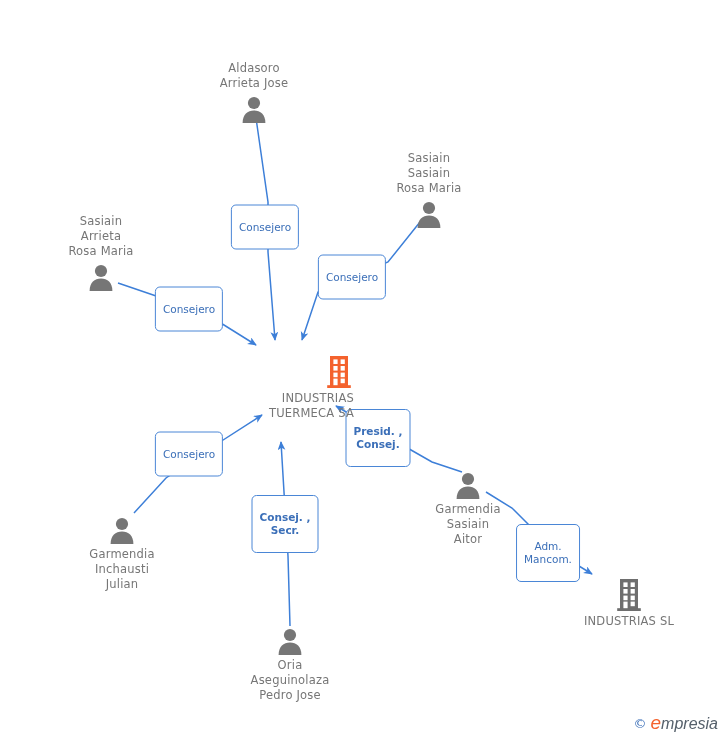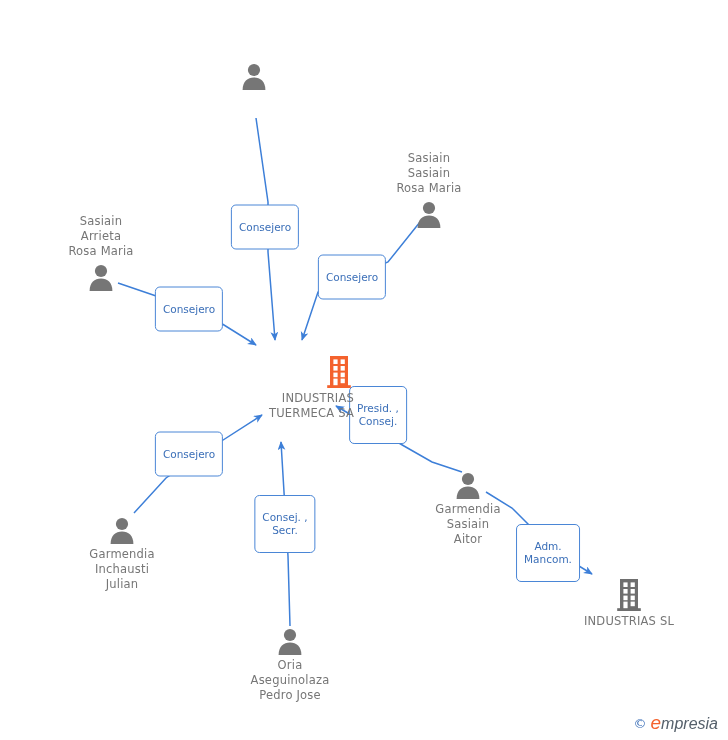--- a/index.html
+++ b/index.html
@@ -106,30 +106,32 @@
         <path d="M462 472 L432 462 L404 446 L336 406" fill="none" stroke="#3d7fd8" stroke-width="1.5" marker-end="url(#arrowhead)"></path>
         <path d="M486 492 L512 508 L556 552 L592 574" fill="none" stroke="#3d7fd8" stroke-width="1.5" marker-end="url(#arrowhead)"></path>
       </g>
   </svg>
 
   <div id="badge-layer">
       <div class="badge" style="left: 265px; top: 227px;">Consejero</div>
       <div class="badge" style="left: 352px; top: 277px;">Consejero</div>
       <div class="badge" style="left: 189px; top: 309px;">Consejero</div>
       <div class="badge" style="left: 189px; top: 454px;">Consejero</div>
-      <div class="badge" style="left: 285px; top: 524px;">Consej. ,
+      <div class="badge" style="left: 285px; top: 524px; font-weight: bold;">Consej. ,
 Secr.</div>
-      <div class="badge" style="left: 378px; top: 415px;">Presid. ,
+      <div class="badge" style="left: 378px; top: 438px; font-weight: bold;">Presid. ,
 Consej.</div>
       <div class="badge" style="left: 548px; top: 537px; margin-top: 16px;">Adm.
 Mancom.</div>
     </div>
 
   <div id="node-layer">
       <div class="node person-top" style="left: 254px; top: 61px;">
+        <span class="label">Aldasoro
+Arrieta Jose</span>
         <span class="glyph"><svg width="30" height="30" viewBox="0 0 30 30" aria-hidden="true">
             <circle cx="15" cy="9" r="6.1" fill="#767676"></circle>
             <path d="M3.6 29 C3.6 20.6 8.6 16.6 15 16.6 C21.4 16.6 26.4 20.6 26.4 29 Z" fill="#767676"></path>
           </svg></span>
       </div>
       <div class="node person-top" style="left: 429px; top: 151px;">
         <span class="label">Sasiain
 Sasiain
 Rosa Maria</span>
         <span class="glyph"><svg width="30" height="30" viewBox="0 0 30 30" aria-hidden="true">

